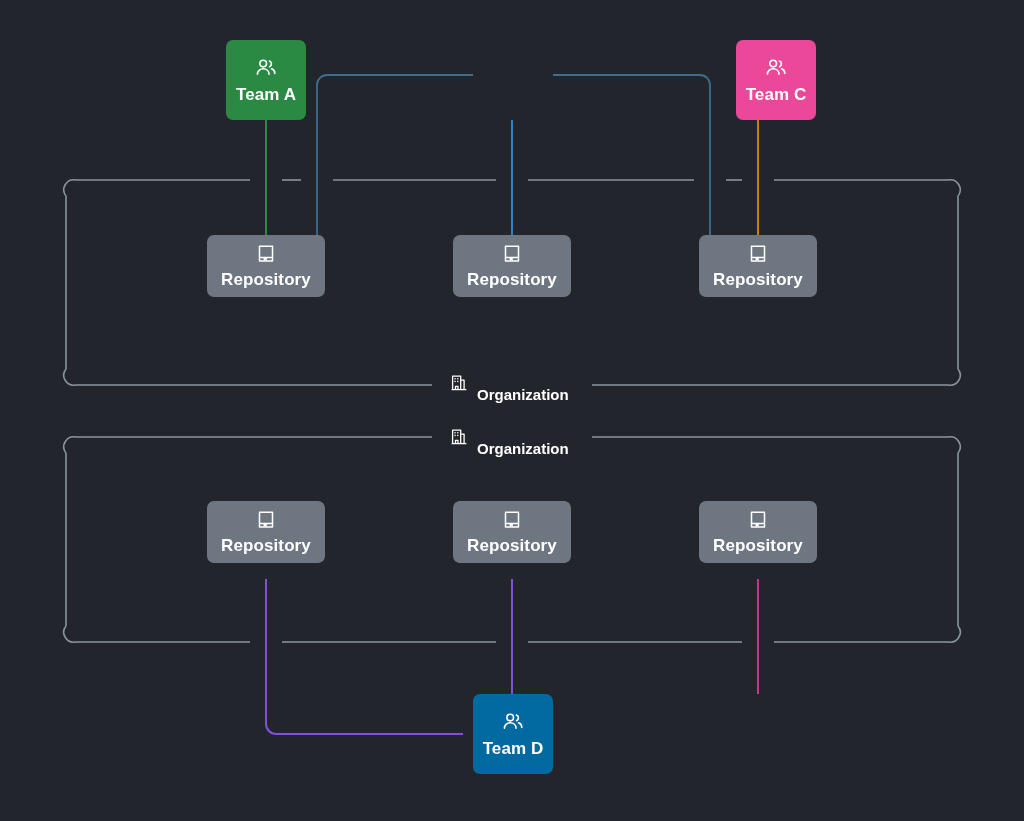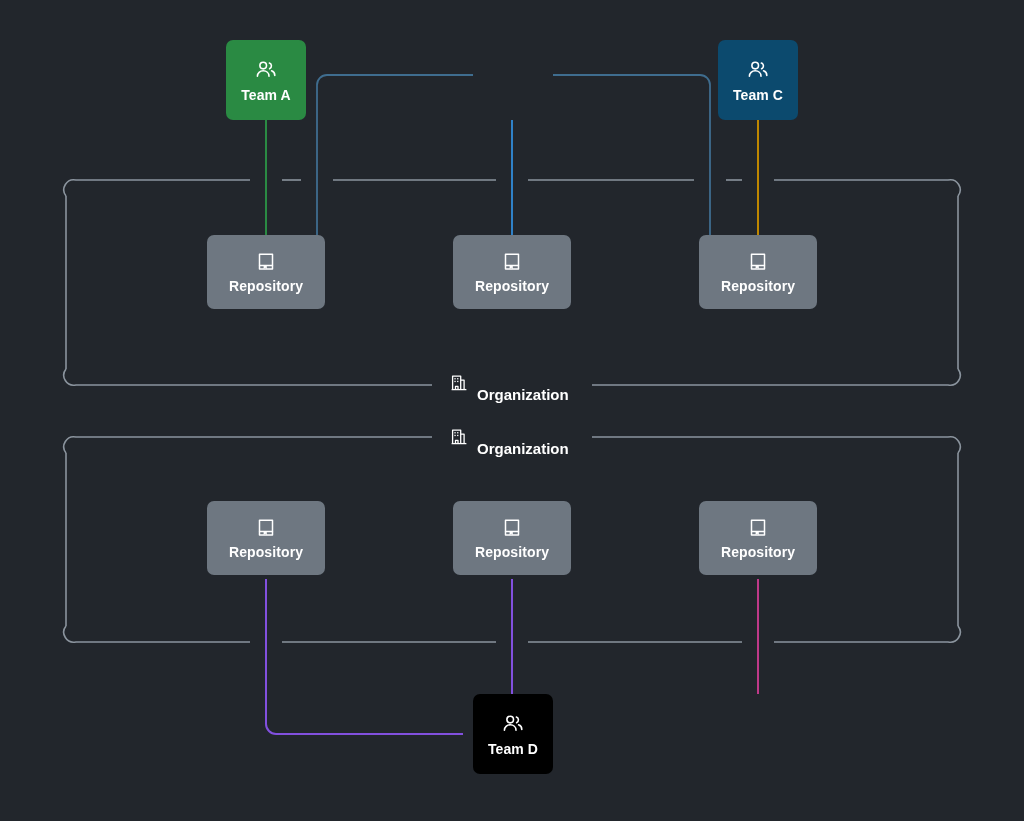--- a/index.html
+++ b/index.html
@@ -19,27 +19,27 @@
     display: flex;
     flex-direction: column;
     align-items: center;
     justify-content: center;
     gap: 5px;
     color: #ffffff;
     z-index: 4;
   }
   .node .glyph { line-height: 0; }
   .node .caption {
-    font-size: 14px;
+    font-size: 17px;
     font-weight: bold;
     letter-spacing: 0.1px;
     white-space: nowrap;
   }
   .team { width: 80px; height: 80px; }
-  .repo { width: 118px; height: 74px; align-items: center; }
+  .repo { width: 118px; height: 62px; align-items: center; }
 
   .org-label {
     position: absolute;
     display: flex;
     align-items: center;
     gap: 8px;
     background: #22262c;
     padding: 0 9px;
     z-index: 5;
     height: 24px;
@@ -112,33 +112,33 @@
         <circle cx="9.2" cy="7.6" r="3.3"></circle>
         <path d="M3.4 18.2c0-3.2 2.6-5.4 5.8-5.4s5.8 2.2 5.8 5.4"></path>
         <path d="M15.4 5.1a3 3 0 0 1 .2 5.6"></path>
         <path d="M17.6 12.8c2 .7 3.2 2.4 3.2 4.6"></path>
       </svg>
     </span>
     <span class="caption">Team A</span>
   </div>
 
 
-  <div class="node team" style="left:718px; top:40px; background:#0c4a6e;">
+  <div class="node team" style="left:736px; top:40px; background:#ec4899;">
     <span class="glyph">
       <svg width="24" height="24" viewBox="0 0 24 24" fill="none" stroke="#fff" stroke-width="1.6" stroke-linecap="round" stroke-linejoin="round">
         <circle cx="9.2" cy="7.6" r="3.3"></circle>
         <path d="M3.4 18.2c0-3.2 2.6-5.4 5.8-5.4s5.8 2.2 5.8 5.4"></path>
         <path d="M15.4 5.1a3 3 0 0 1 .2 5.6"></path>
         <path d="M17.6 12.8c2 .7 3.2 2.4 3.2 4.6"></path>
       </svg>
     </span>
     <span class="caption">Team C</span>
   </div>
 
-  <div class="node team" style="left:473px; top:694px; background:#000000;">
+  <div class="node team" style="left:473px; top:694px; background:#0369a1;">
     <span class="glyph">
       <svg width="24" height="24" viewBox="0 0 24 24" fill="none" stroke="#fff" stroke-width="1.6" stroke-linecap="round" stroke-linejoin="round">
         <circle cx="9.2" cy="7.6" r="3.3"></circle>
         <path d="M3.4 18.2c0-3.2 2.6-5.4 5.8-5.4s5.8 2.2 5.8 5.4"></path>
         <path d="M15.4 5.1a3 3 0 0 1 .2 5.6"></path>
         <path d="M17.6 12.8c2 .7 3.2 2.4 3.2 4.6"></path>
       </svg>
     </span>
     <span class="caption">Team D</span>
   </div>

